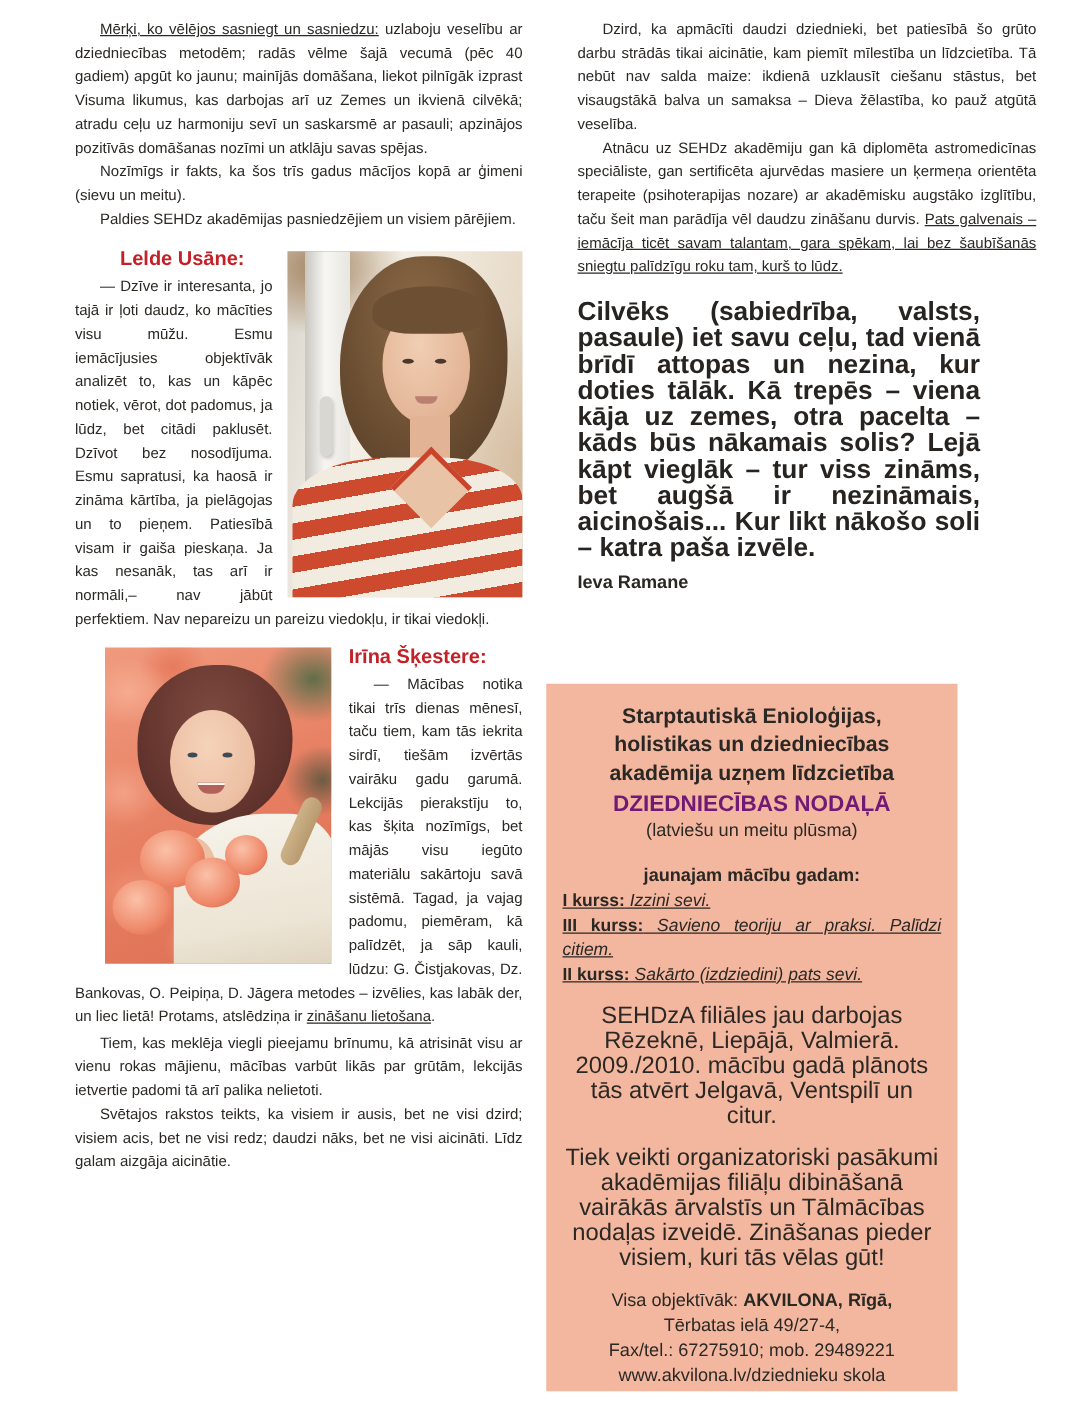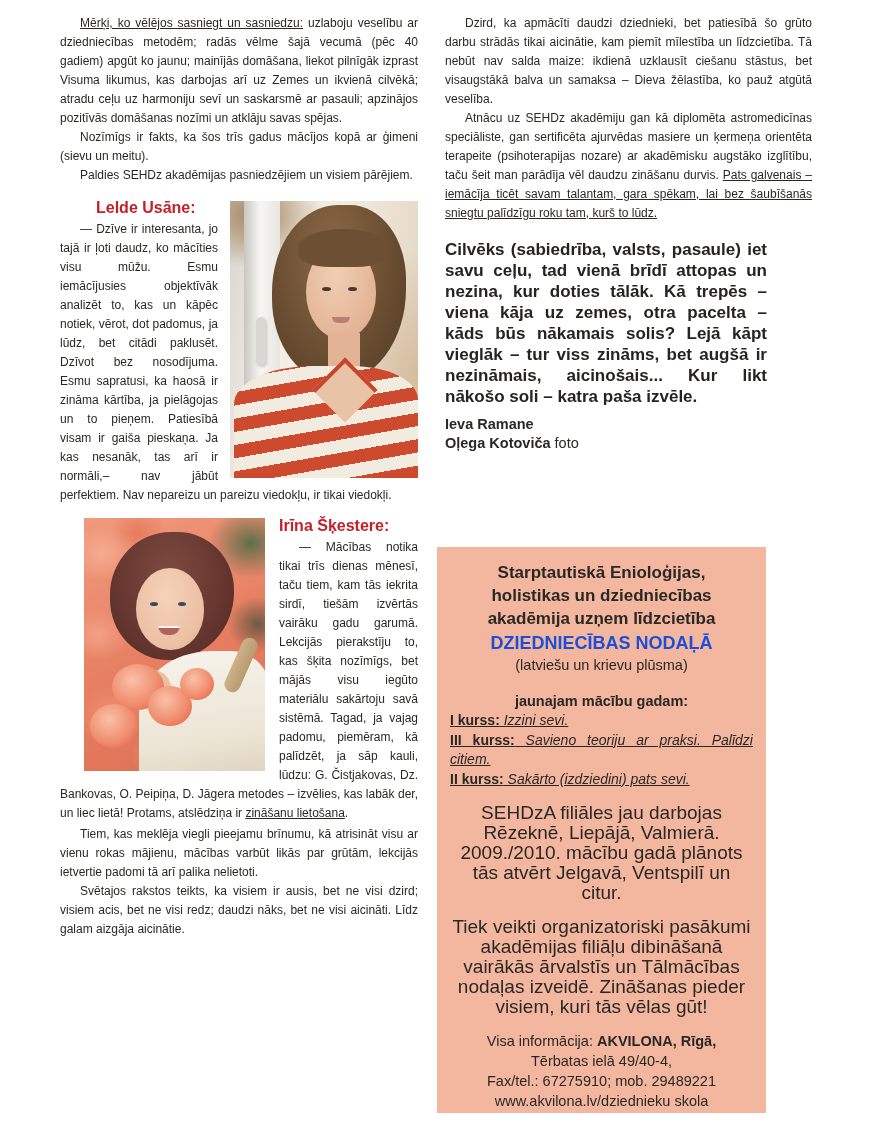--- a/index.html
+++ b/index.html
@@ -1,20 +1,20 @@
 <!DOCTYPE html>
 <html lang="lv"><head>
 <meta charset="utf-8">
 <style>
   html,body{margin:0;padding:0;background:#ffffff;}
   .page{position:relative;width:873px;height:1132px;background:#ffffff;overflow:hidden;
         font-family:"Liberation Sans", sans-serif;color:#2b2824;}
   .col{position:absolute;top:14px;}
   .col-left{left:60px;width:358px;}
-  .col-right{left:445px;width:367px;}
+  .col-right{left:462px;width:367px;}
   p.body{margin:0;font-size:12px;line-height:19px;text-align:justify;text-indent:20px;}
   .u{text-decoration:underline;}
   .red-heading{margin:0;font-size:16px;font-weight:bold;color:#c32128;}
   .lelde-heading{margin:14px 0 3px 36px;}
   .irina-heading{margin:0 0 3px 14px;padding-top:2px;}
   .sec{margin-top:10px;overflow:visible;}
   .photo{position:relative;overflow:hidden;}
   .photo-lelde{float:right;width:188px;height:277px;margin:2px 0 6px 12px;
     background:
       radial-gradient(95px 75px at 14% 5%, rgba(148,108,66,.8), rgba(148,108,66,0) 72%),
@@ -68,28 +68,28 @@
     border-radius:8px;background:linear-gradient(90deg,#cdb astonish);} 
   .irina-strap{background:linear-gradient(90deg,#cdb289,#b89a6e);}
   .irina-flower{position:absolute;border-radius:50%;
     background:radial-gradient(at 40% 35%,#fac1a8,#ef8a6b 60%,#d96247 95%);}
   .if1{left:28px;top:146px;width:52px;height:46px;}
   .if2{left:64px;top:168px;width:44px;height:40px;}
   .if3{left:6px;top:186px;width:48px;height:44px;}
   .if4{left:96px;top:150px;width:34px;height:32px;}
   .irina-hand{position:absolute;left:58px;top:152px;width:30px;height:40px;border-radius:50% 50% 40% 40%;
     background:#eec0a3;transform:rotate(-14deg);}
-  .pull-quote{margin:16px 0 0 0;width:322px;font-size:17px;line-height:21px;font-weight:bold;
+  .pull-quote{margin:16px 0 0 0;width:322px;font-size:21px;line-height:21px;font-weight:bold;
     text-align:justify;color:#262320;}
   .byline{width:322px;margin-top:8px;text-align:left;font-size:14.5px;line-height:19px;}
   .byline .name{font-weight:bold;}
   .ad-box{position:absolute;left:437px;top:547px;width:329px;height:566px;box-sizing:border-box;
     background:#f3b7a0;padding:14px 13px 10px 13px;text-align:center;font-size:14px;line-height:19px;}
   .ad-title{margin:0;font-size:17px;line-height:23px;font-weight:bold;color:#2b2824;}
-  .ad-dept{margin:1px 0 0 0;font-size:18px;line-height:24px;font-weight:bold;color:#1d4ed8;}
+  .ad-dept{margin:1px 0 0 0;font-size:18px;line-height:24px;font-weight:bold;color:#701a75;}
   .ad-sub{margin:0;font-size:14.5px;line-height:20px;}
   .ad-year{margin:16px 0 0 0;font-weight:bold;font-size:14.5px;line-height:20px;}
   .ad-courses{margin:0;text-align:justify;font-size:14px;line-height:19.5px;text-decoration:underline;}
   .ad-courses .lbl{font-weight:bold;}
   .ad-courses .it{font-style:italic;}
   .ad-center{margin:14px 0 0 0;font-size:19px;line-height:20px;}
   .ad-info{margin:14px 0 0 0;font-size:14.5px;line-height:20px;}
   .ad-info .b{font-weight:bold;}
   .clear{clear:both;}
 </style>
@@ -147,44 +147,43 @@
   </div>
 
   <div class="col col-right">
     <p class="body">Dzird, ka apmācīti daudzi dziednieki, bet patiesībā šo grūto darbu strādās tikai aicinātie, kam piemīt mīlestība un līdzcietība. Tā nebūt nav salda maize: ikdienā uzklausīt ciešanu stāstus, bet visaugstākā balva un samaksa – Dieva žēlastība, ko pauž atgūtā veselība.</p>
     <p class="body"><span>Atnācu uz SEHDz akadēmiju gan kā diplomēta astromedicīnas speciāliste, gan sertificēta ajurvēdas masiere un ķermeņa orientēta terapeite (psihoterapijas nozare) ar akadēmisku augstāko izglītību, taču šeit man parādīja vēl daudzu zināšanu durvis. </span><span class="u">Pats galvenais – iemācīja ticēt savam talantam, gara spēkam, lai bez šaubīšanās sniegtu palīdzīgu roku tam, kurš to lūdz.</span></p>
 
     <p class="pull-quote">Cilvēks (sabiedrība, valsts, pasaule) iet savu ceļu, tad vienā brīdī attopas un nezina, kur doties tālāk. Kā trepēs – viena kāja uz zemes, otra pacelta – kāds būs nākamais solis? Lejā kāpt vieglāk – tur viss zināms, bet augšā ir nezināmais, aicinošais... Kur likt nākošo soli – katra paša izvēle.</p>
 
     <div class="byline">
       <div class="name">Ieva Ramane</div>
-      <div><span class="name">Oļega Kotoviča</span><span> foto</span></div>
     </div>
   </div>
 
   <div class="ad-box">
     <p class="ad-title">
       <span>Starptautiskā Enioloģijas,</span><br>
       <span>holistikas un dziedniecības</span><br>
       <span>akadēmija uzņem līdzcietība</span>
     </p>
     <p class="ad-dept">DZIEDNIECĪBAS NODAĻĀ</p>
-    <p class="ad-sub">(latviešu un krievu plūsma)</p>
+    <p class="ad-sub">(latviešu un meitu plūsma)</p>
 
     <p class="ad-year">jaunajam mācību gadam:</p>
     <div class="ad-courses">
       <div><span class="lbl">I kurss:</span><span class="it"> Izzini sevi.</span></div>
       <div><span class="lbl">III kurss:</span><span class="it"> Savieno teoriju ar praksi. Palīdzi citiem.</span></div>
       <div><span class="lbl">II kurss:</span><span class="it"> Sakārto (izdziedini) pats sevi.</span></div>
     </div>
 
     <p class="ad-center">SEHDzA filiāles jau darbojas Rēzeknē, Liepājā, Valmierā. 2009./2010. mācību gadā plānots tās atvērt Jelgavā, Ventspilī un citur.</p>
     <p class="ad-center">Tiek veikti organizatoriski pasākumi akadēmijas filiāļu dibināšanā vairākās ārvalstīs un Tālmācības nodaļas izveidē. Zināšanas pieder visiem, kuri tās vēlas gūt!</p>
 
     <p class="ad-info">
-      <span>Visa informācija: </span><span class="b">AKVILONA, Rīgā,</span><br>
-      <span>Tērbatas ielā 49/40-4,</span><br>
+      <span>Visa objektīvāk: </span><span class="b">AKVILONA, Rīgā,</span><br>
+      <span>Tērbatas ielā 49/27-4,</span><br>
       <span>Fax/tel.: 67275910; mob. 29489221</span><br>
       <span>www.akvilona.lv/dziednieku skola</span>
     </p>
   </div>
 
 </div>
 
 </body></html>

